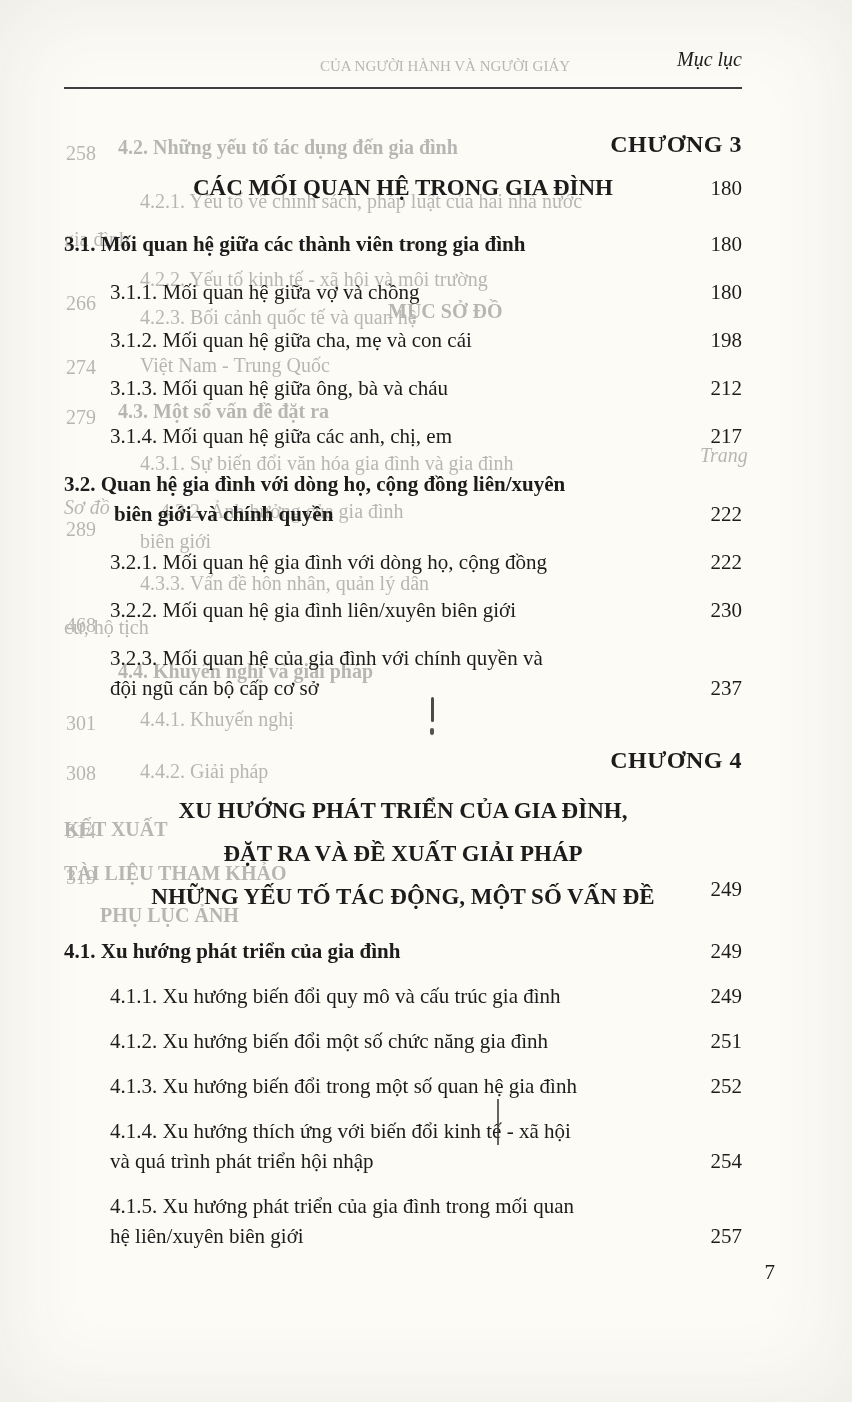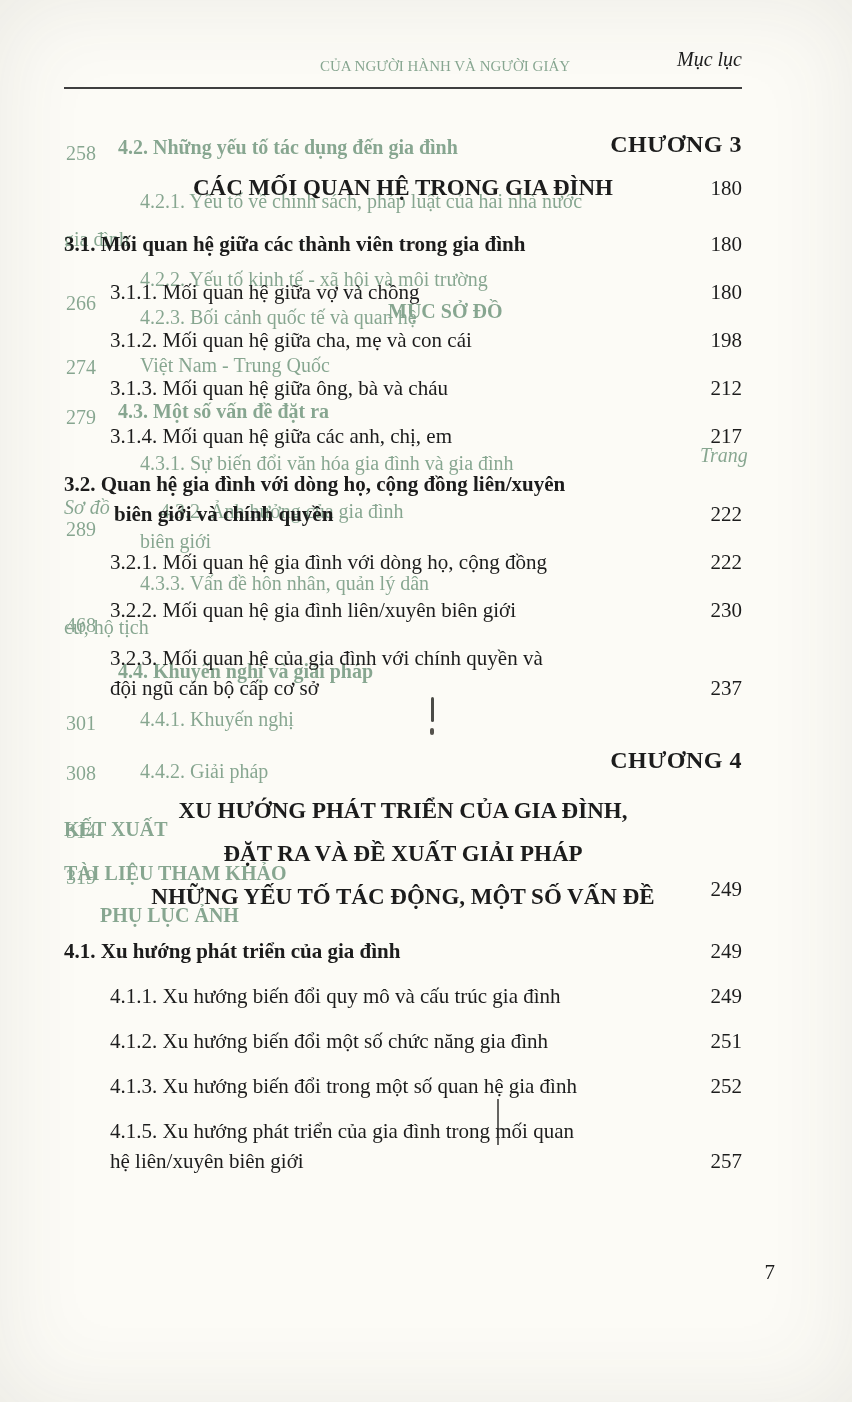--- a/index.html
+++ b/index.html
@@ -14,21 +14,21 @@
     overflow:hidden;
   }
   .page::after {
     content:""; position:absolute; inset:0; pointer-events:none;
     box-shadow: inset 0 0 90px rgba(70,65,50,0.09);
   }
 
   
   .bleed-layer {
     position:absolute; inset:0; pointer-events:none;
-    color:#14532d; opacity:0.5; filter:blur(0.6px);
+    color:#737373; opacity:0.5; filter:blur(0.6px);
     z-index:1;
   }
   .bleed-item { position:absolute; font-size:20px; white-space:nowrap; }
   .bleed-item.b { font-weight:bold; }
   .bleed-item.i { font-style:italic; }
 
   
   .content { position:absolute; inset:0; padding:0 110px 0 64px; z-index:2; }
 
   .header-row { padding-top:46px; text-align:right; line-height:26px; }
@@ -198,20 +198,25 @@
         </div>
         <div class="entry sub">
           <span class="entry-text">4.1.2. Xu hướng biến đổi một số chức năng gia đình</span>
           <span class="entry-page">251</span>
         </div>
         <div class="entry sub">
           <span class="entry-text">4.1.3. Xu hướng biến đổi trong một số quan hệ gia đình</span>
           <span class="entry-page">252</span>
         </div>
         <div class="entry sub">
+          <span class="entry-text">4.1.4. Xu hướng thích ứng với biến đổi kinh tế - xã hội
+và quá trình phát triển hội nhập</span>
+          <span class="entry-page">254</span>
+        </div>
+        <div class="entry sub">
           <span class="entry-text">4.1.5. Xu hướng phát triển của gia đình trong mối quan
 hệ liên/xuyên biên giới</span>
           <span class="entry-page">257</span>
         </div>
       </div>
 
   </div>
 
   <div class="artifact artifact-line1"></div>
   <div class="artifact artifact-dot"></div>

